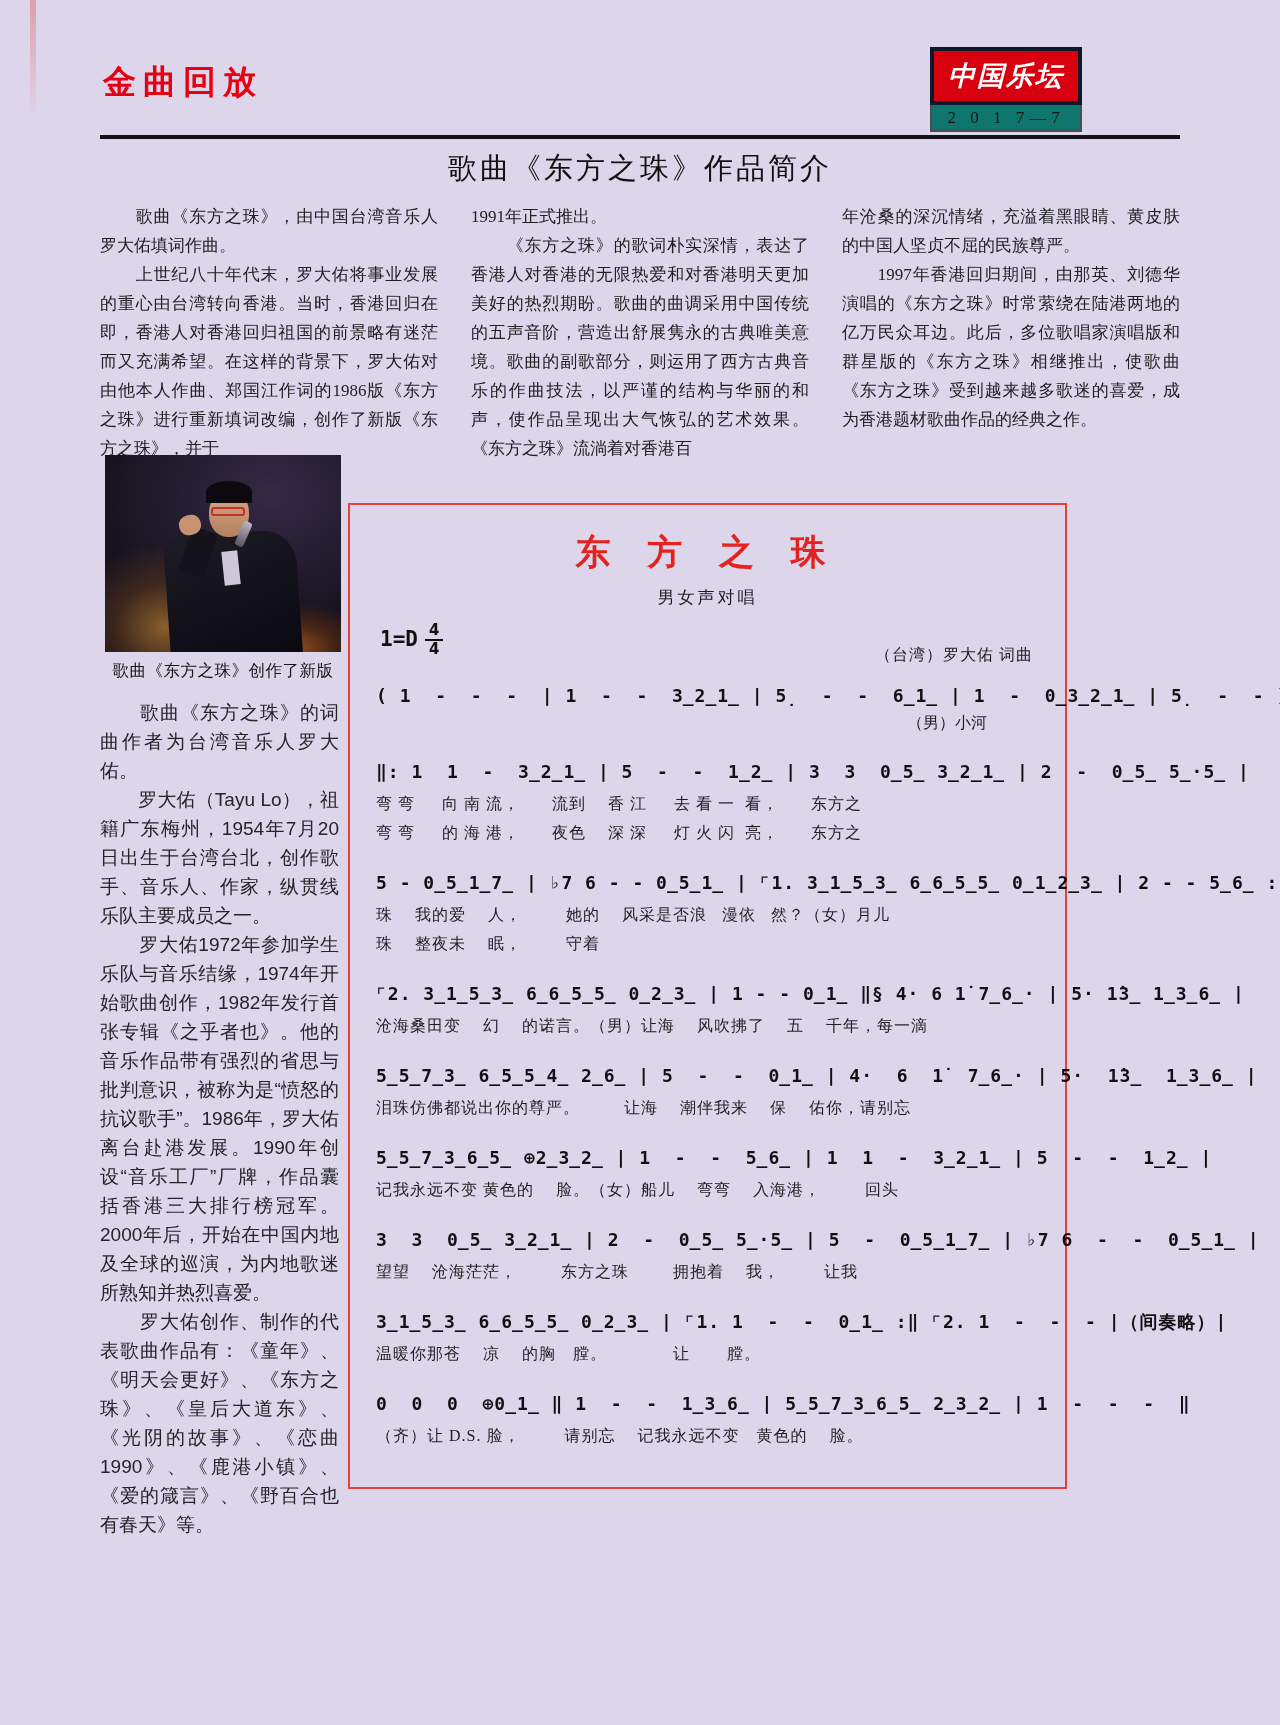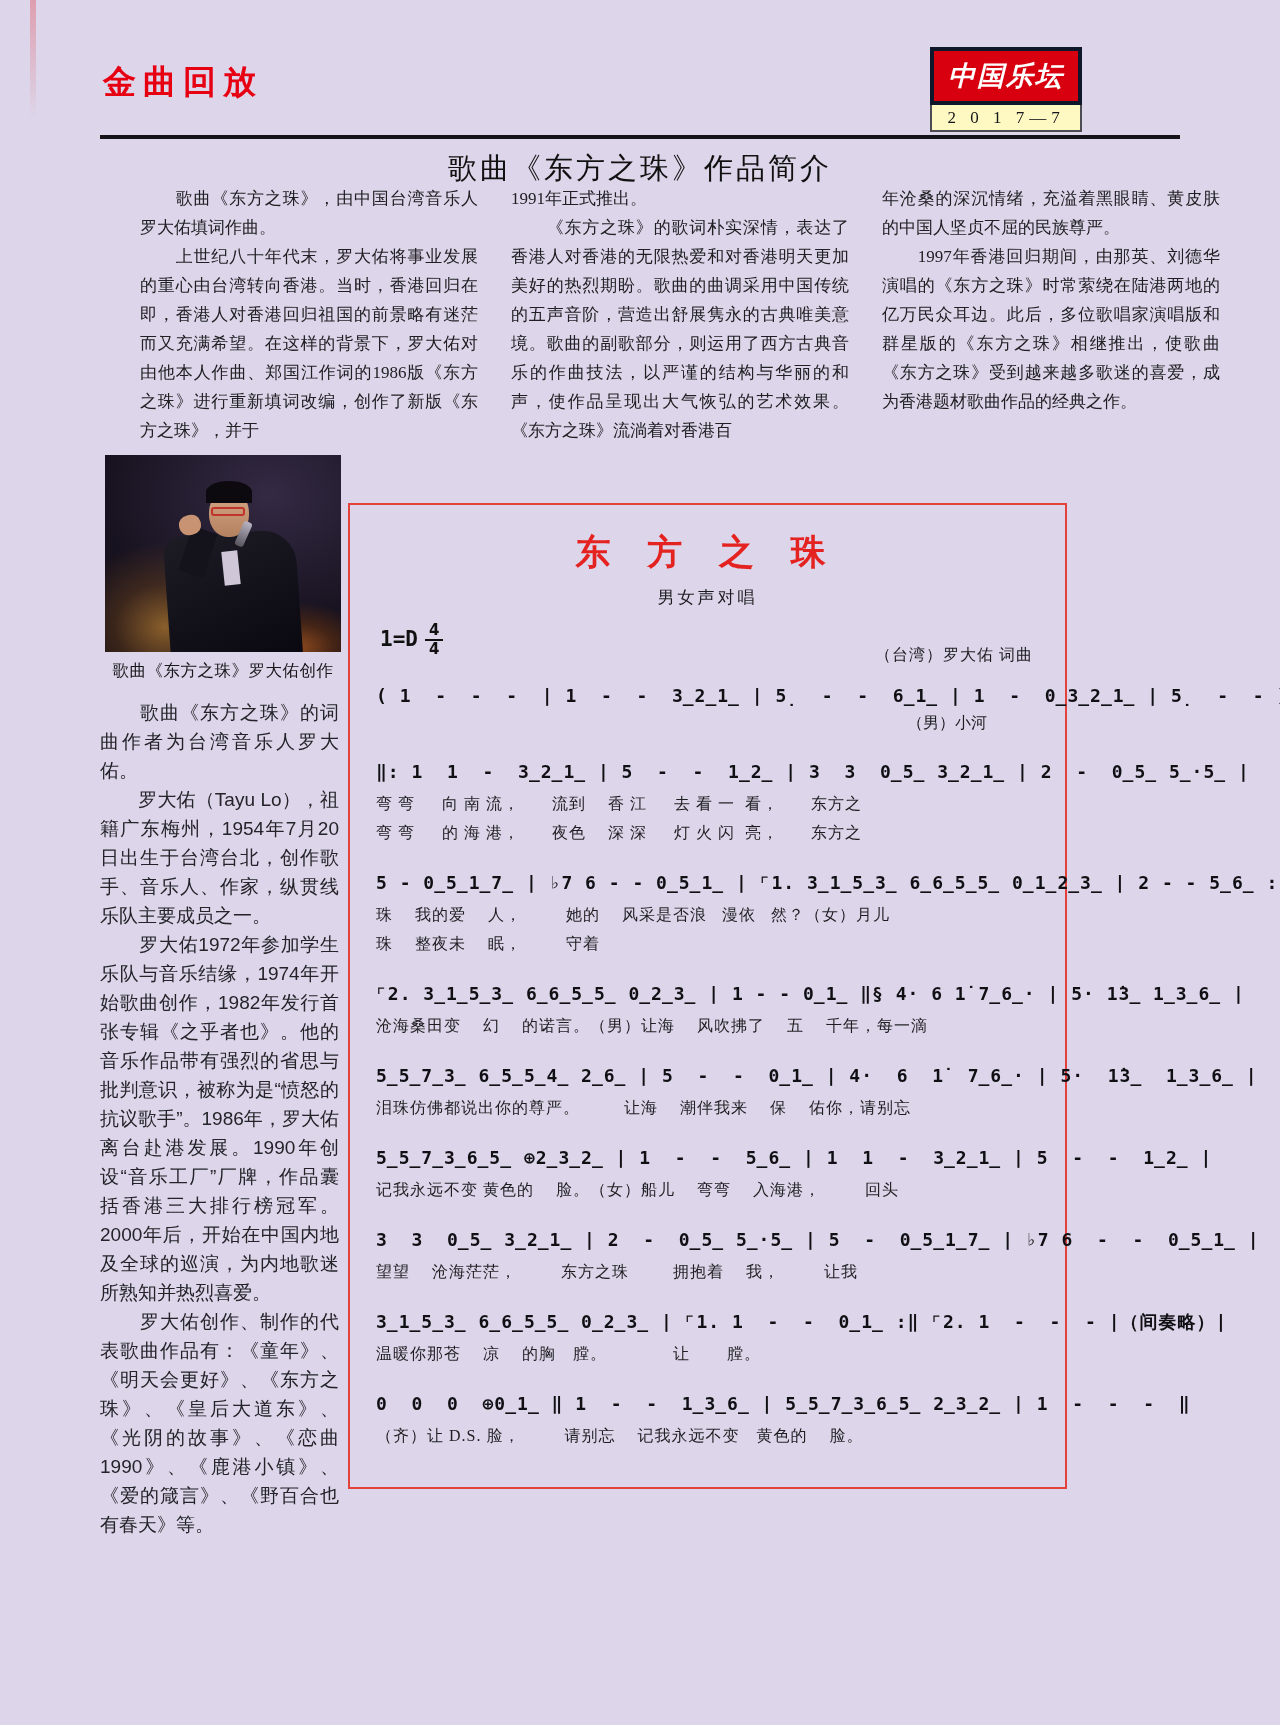--- a/index.html
+++ b/index.html
@@ -30,34 +30,34 @@
   }
   .masthead{position:absolute;left:930px;top:47px;width:152px;}
   .logo-box{
     height:58px;background:var(--logo_red);
     border:4px solid #0f172a;
     display:flex;align-items:center;justify-content:center;
     color:#fff;font-size:27px;font-weight:700;font-style:italic;letter-spacing:2px;
     font-family:"DejaVu Serif",serif;
   }
   .issue-box{
-    height:27px;background:#fef9c3;border:2px solid #4c4c52;border-top:none;
+    height:27px;background:#0f766e;border:2px solid #4c4c52;border-top:none;
     display:flex;align-items:center;justify-content:center;
     font-size:17px;letter-spacing:5px;font-family:"Liberation Serif",serif;color:#17171a;
   }
   .header-rule{position:absolute;left:100px;top:135px;width:1080px;height:4px;background:#141418;}
 
   
   .article-title{
     position:absolute;left:0;top:149px;width:1280px;
     text-align:center;font-size:29px;font-weight:400;letter-spacing:3px;color:#111;
   }
   .columns{
-    position:absolute;left:100px;top:184px;width:1080px;
-    display:flex;gap:33px;margin-left:40px;
+    position:absolute;left:100px;top:202px;width:1080px;
+    display:flex;gap:33px;
   }
   .col{flex:1;font-size:17px;line-height:29px;text-align:justify;color:#202024;}
   .col p{margin:0;}
 
   
   .photo{
     position:absolute;left:105px;top:455px;width:236px;height:197px;
     background:radial-gradient(130% 120% at 70% 20%,#342a44 0%,#17121f 55%,#0b0810 100%);
     overflow:hidden;
   }
@@ -149,21 +149,21 @@
   <div class="chair"></div>
   <div class="figure-body"></div>
   <div class="figure-shirt"></div>
   <div class="figure-arm"></div>
   <div class="figure-fist"></div>
   <div class="figure-head"></div>
   <div class="figure-hair"></div>
   <div class="figure-glasses"></div>
   <div class="figure-mic"></div>
 </div>
-<div class="photo-caption">歌曲《东方之珠》罗大佑创作</div>
+<div class="photo-caption">歌曲《东方之珠》创作了新版</div>
 <div class="bio">
     <p>　　歌曲《东方之珠》的词曲作者为台湾音乐人罗大佑。</p>
     <p>　　罗大佑（Tayu Lo），祖籍广东梅州，1954年7月20日出生于台湾台北，创作歌手、音乐人、作家，纵贯线乐队主要成员之一。</p>
     <p>　　罗大佑1972年参加学生乐队与音乐结缘，1974年开始歌曲创作，1982年发行首张专辑《之乎者也》。他的音乐作品带有强烈的省思与批判意识，被称为是“愤怒的抗议歌手”。1986年，罗大佑离台赴港发展。1990年创设“音乐工厂”厂牌，作品囊括香港三大排行榜冠军。2000年后，开始在中国内地及全球的巡演，为内地歌迷所熟知并热烈喜爱。</p>
     <p>　　罗大佑创作、制作的代表歌曲作品有：《童年》、《明天会更好》、《东方之珠》、《皇后大道东》、《光阴的故事》、《恋曲1990》、《鹿港小镇》、《爱的箴言》、《野百合也有春天》等。</p>
   </div>
 
 <div class="score-box">
   <div class="score-title">东 方 之 珠</div>
   <div class="score-subtitle">男女声对唱</div>

